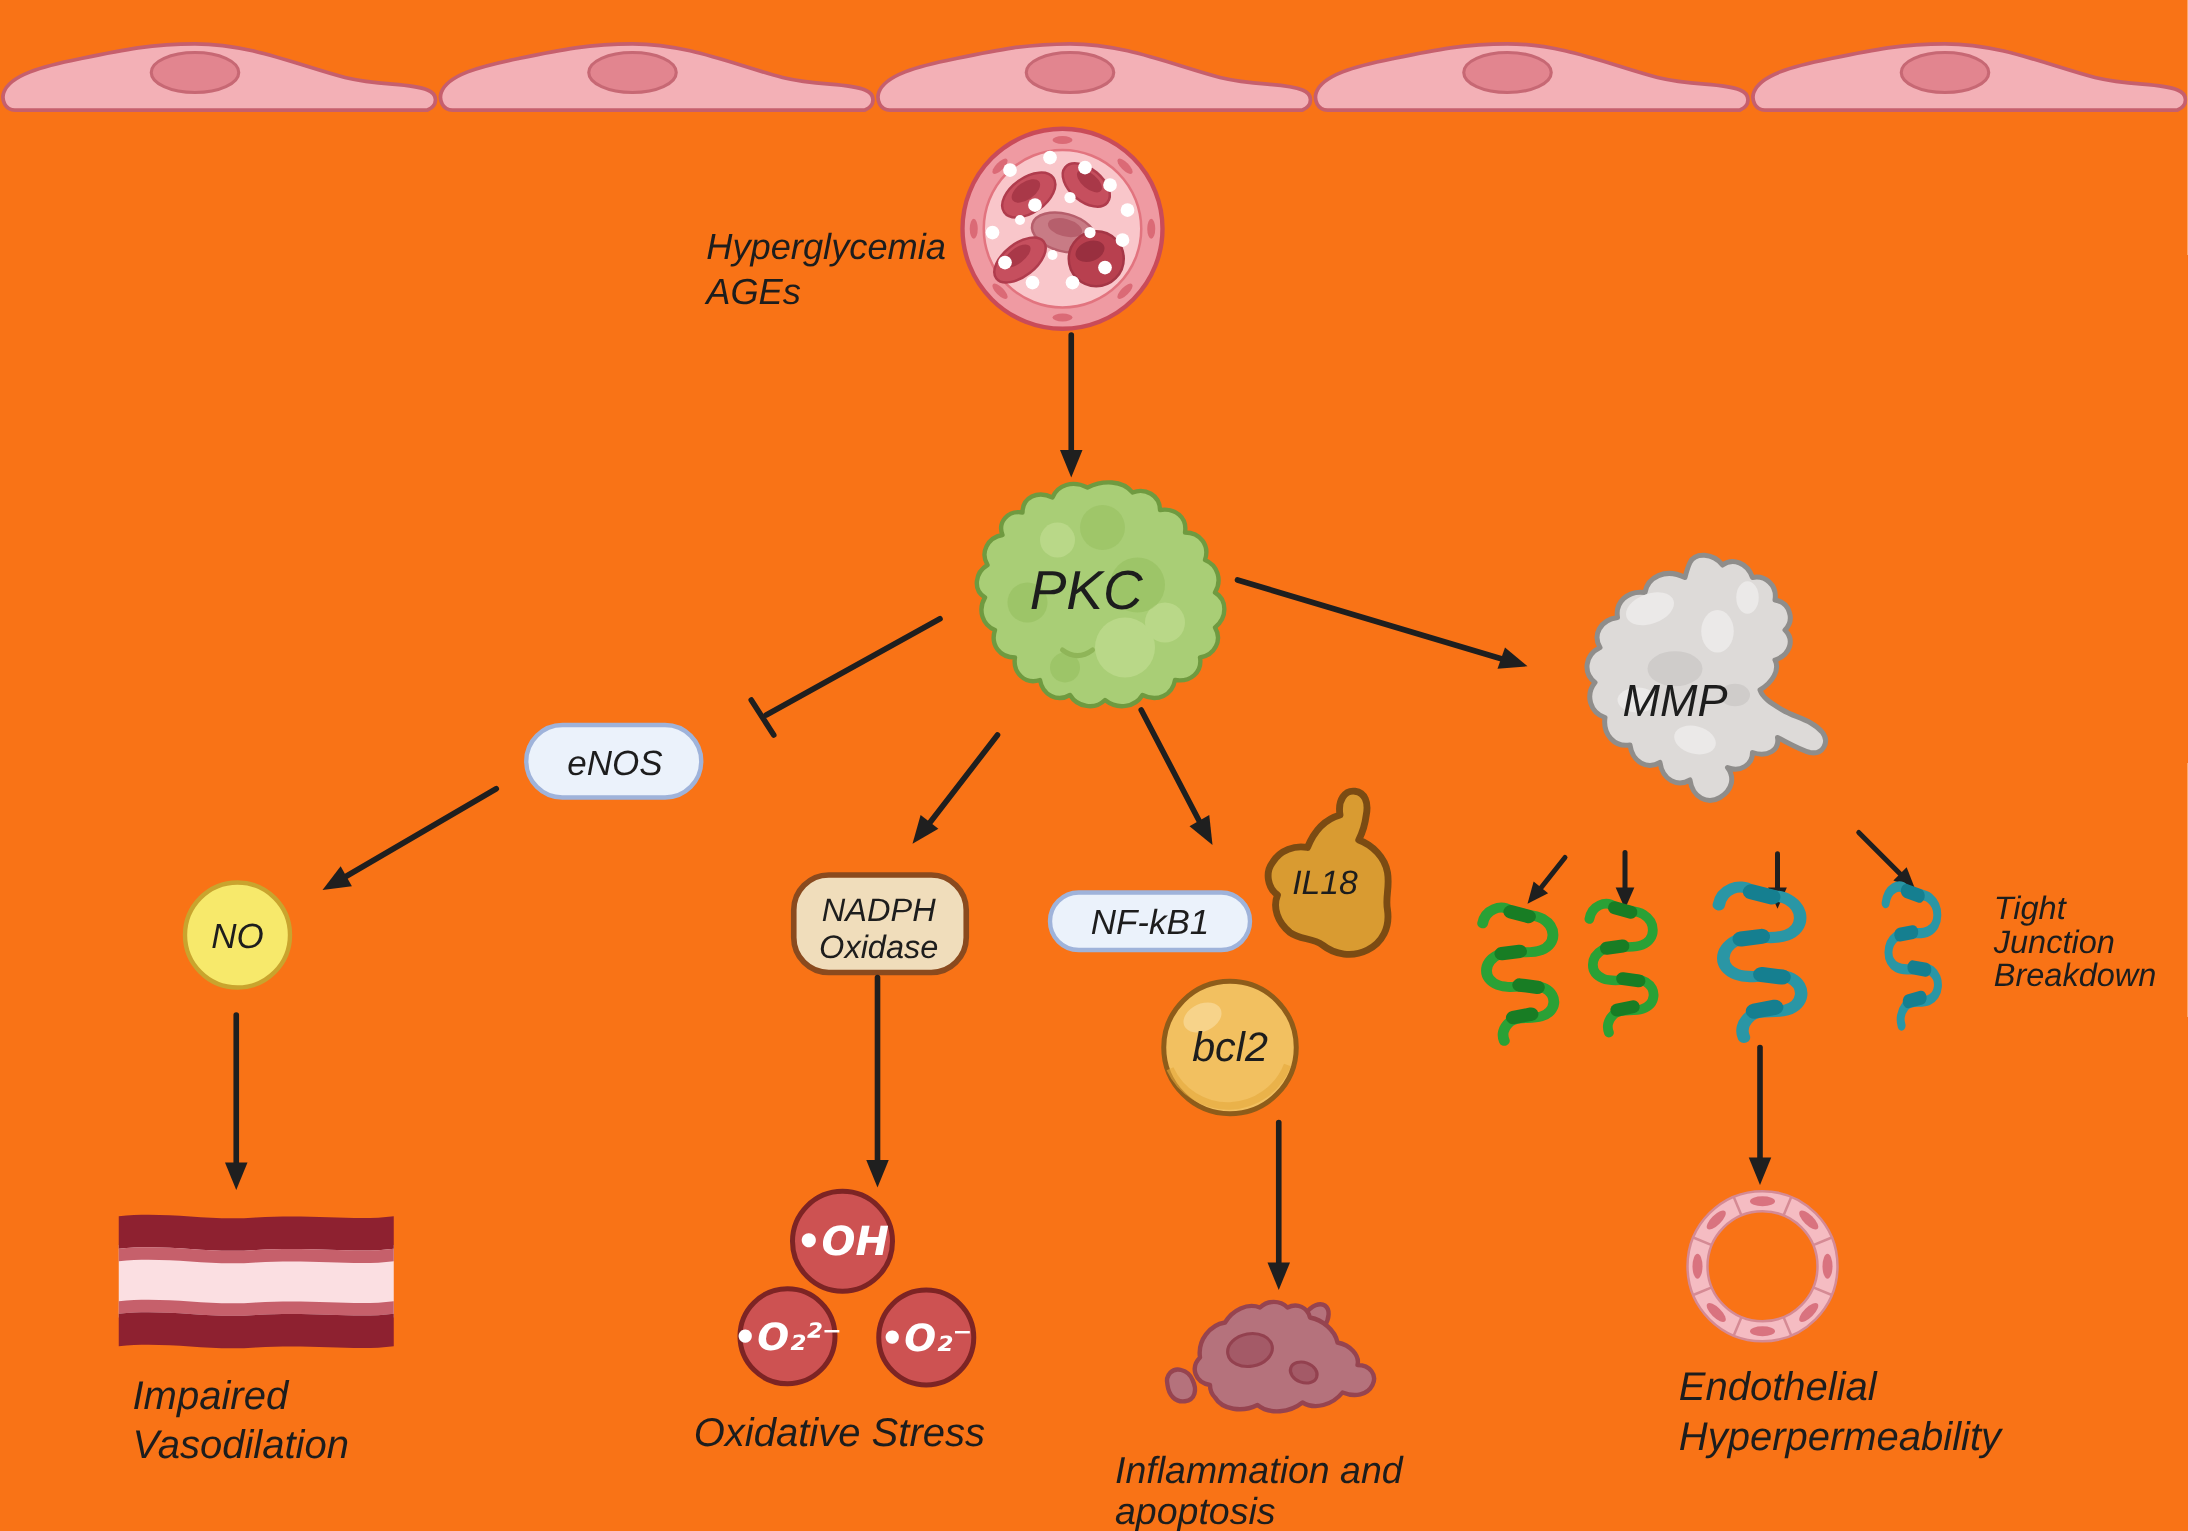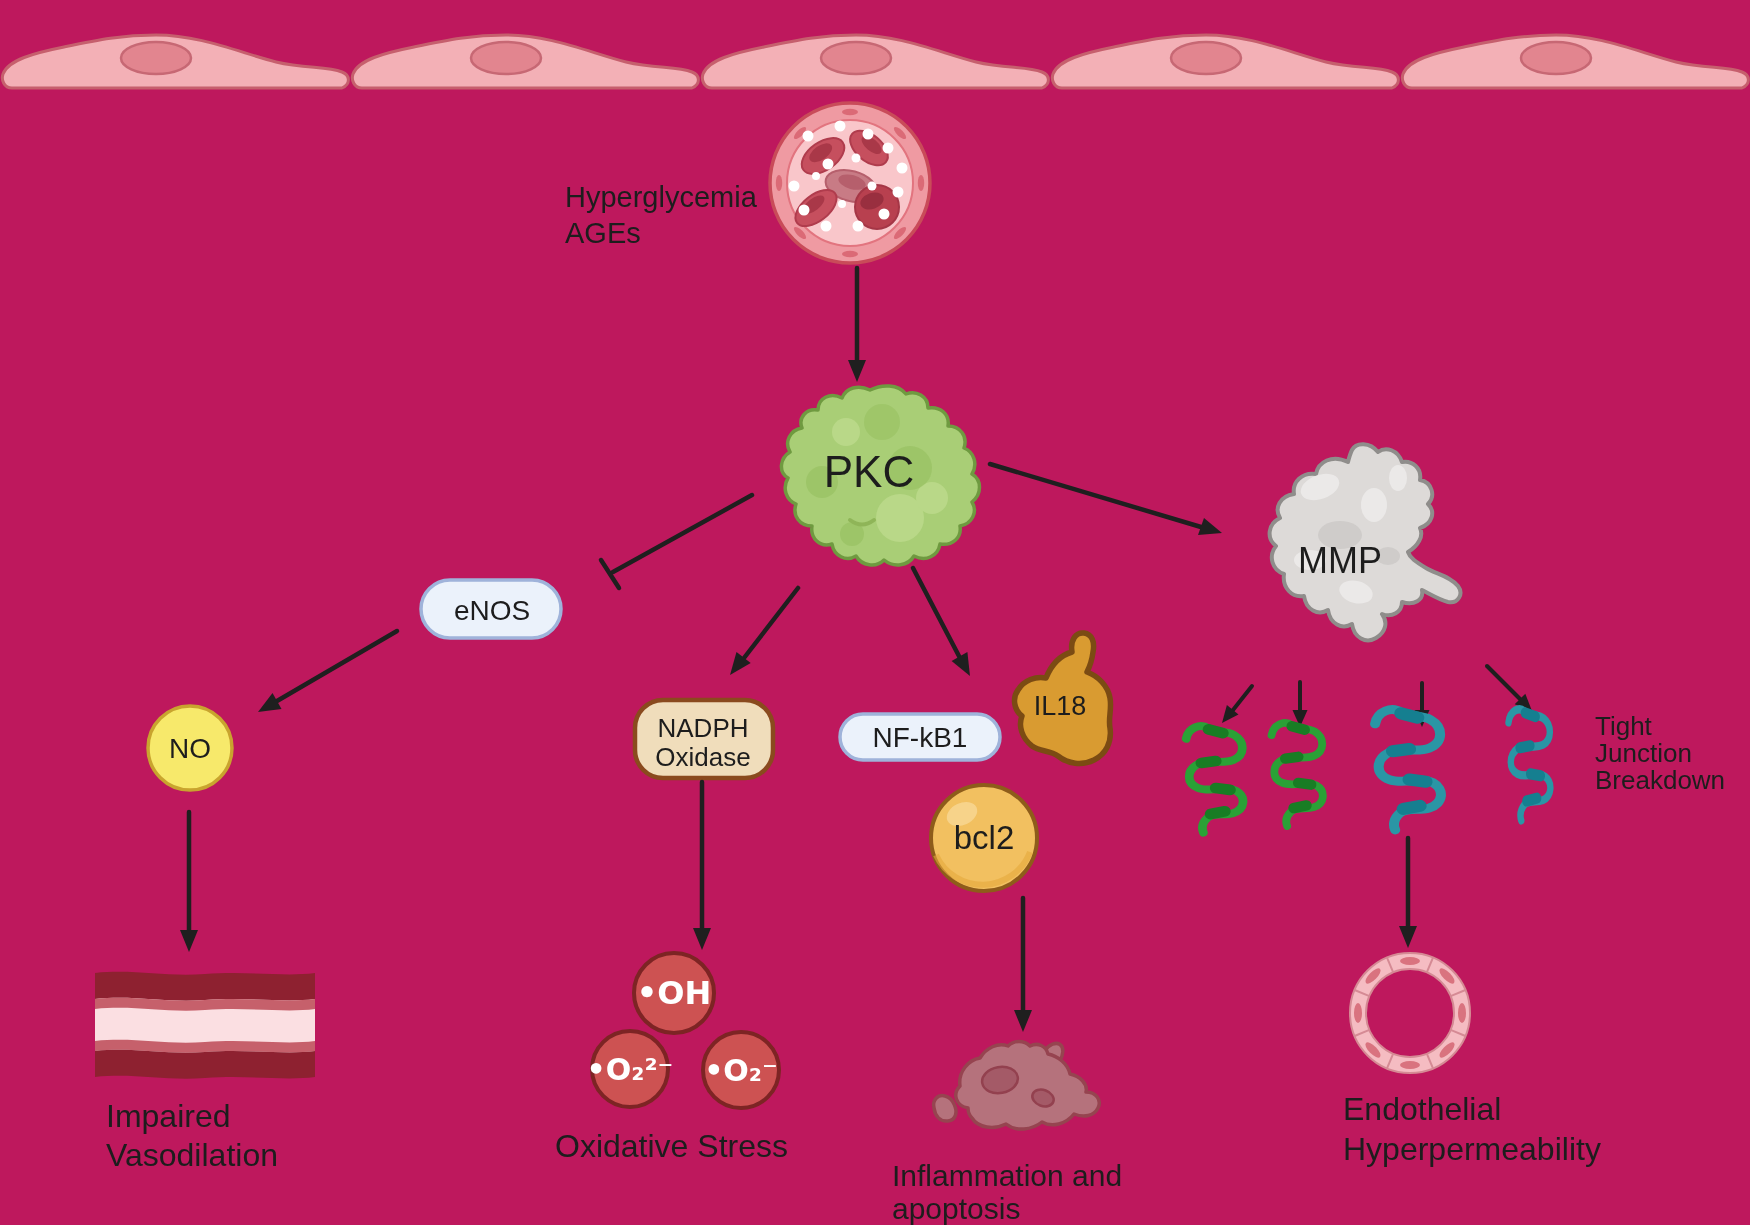--- a/index.html
+++ b/index.html
@@ -1,16 +1,16 @@
 <!DOCTYPE html>
 <html><head>
 <meta charset="utf-8">
 <style>
   html,body{margin:0;padding:0;}
-  #stage{position:relative;width:1750px;height:1225px;background:#be185d;overflow:hidden;}
+  #stage{position:relative;width:1750px;height:1225px;background:#f97316;overflow:hidden;font-style:italic;}
   svg{display:block;}
   text{user-select:none;}
   .lbl{font-family:"Liberation Sans","DejaVu Sans",sans-serif;fill:#1d1d1d;}
   .rad{font-family:"DejaVu Sans","Liberation Sans",sans-serif;fill:#ffffff;font-weight:bold;}
   .arrow line{stroke:#1f1f1f;stroke-width:4.5;stroke-linecap:round;}
   .arrow polygon{fill:#1f1f1f;}
   .arrow-sm line{stroke:#1f1f1f;stroke-width:4;stroke-linecap:round;}
   .arrow-sm polygon{fill:#1f1f1f;}
   .sq-main{stroke:var(--c1);stroke-width:8.5;fill:none;stroke-linecap:round;}
   .sq-band{stroke:var(--c2);stroke-width:11.5;fill:none;stroke-linecap:round;}

